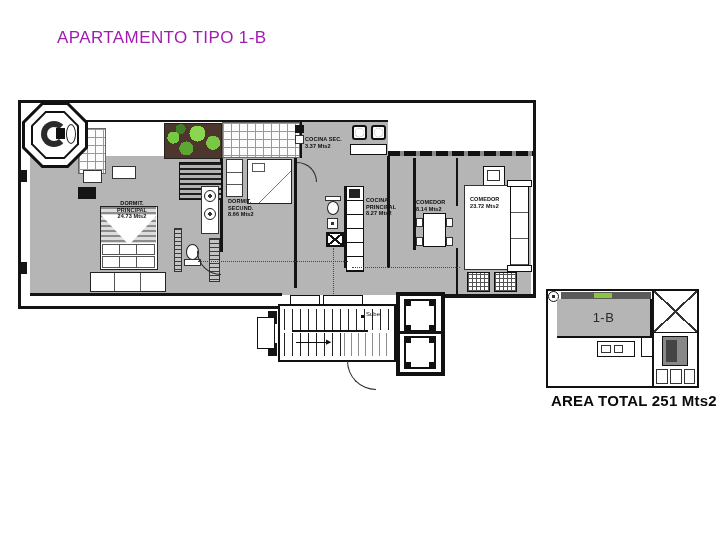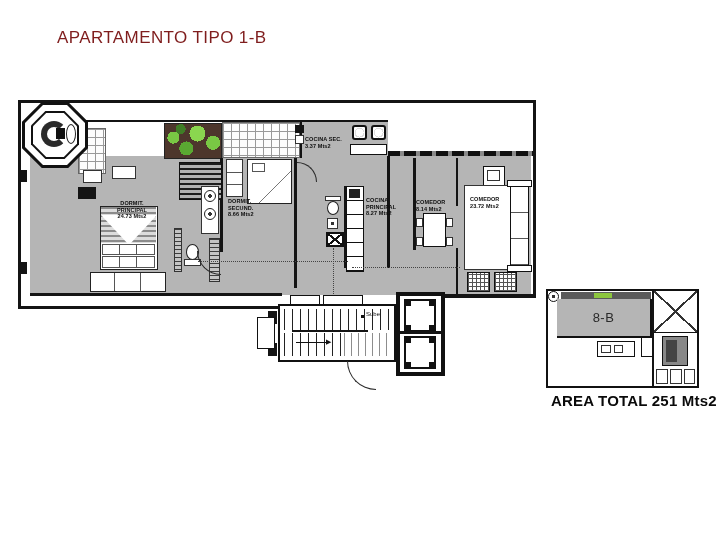--- a/index.html
+++ b/index.html
@@ -1,21 +1,21 @@
 <!DOCTYPE html>
 <html><head>
 <meta charset="utf-8">
 <style>
   html,body{margin:0;padding:0;}
   body{width:720px;height:540px;background:#fff;font-family:"Liberation Sans",sans-serif;overflow:hidden;}
   .abs{position:absolute;box-sizing:border-box;}
   #canvas{position:relative;width:720px;height:540px;background:#fff;}
 
   
-  .title{left:57px;top:28px;font-size:17px;color:#7f1d1d;letter-spacing:.4px;font-weight:400;}
+  .title{left:57px;top:28px;font-size:17px;color:#a21caf;letter-spacing:.4px;font-weight:400;}
 
   
   .wall{background:#141414;}
 
   
   .gray{background:#b5b5b5;}
   .white{background:#ffffff;}
   .oct{clip-path:polygon(30% 0,70% 0,100% 30%,100% 70%,70% 100%,30% 100%,0 70%,0 30%);}
 
   .gridp{background-color:#fdfdfd;border:1px solid #666;
@@ -249,21 +249,21 @@
     </div>
   </div>
 
   <div>
     <div class="abs" style="left:546px;top:289px;width:153px;height:99px;background:#fff;border:2px solid #111;"></div>
     <div class="abs round" style="left:548px;top:291px;width:11px;height:11px;border:1.5px solid #111;background:radial-gradient(circle,#333 0 1.5px,#fff 1.5px);"></div>
     <div class="abs" style="left:561px;top:292px;width:90px;height:7px;background:#5a5a5a;">
       <div class="abs" style="left:33px;top:1px;width:18px;height:5px;background:#8cc63e;"></div>
     </div>
     <div class="abs" style="left:557px;top:299px;width:95px;height:39px;background:#b5b5b5;border-right:2px solid #111;border-bottom:2px solid #111;display:flex;align-items:center;justify-content:center;">
-      <span class="key-unit-label">8-B</span>
+      <span class="key-unit-label">1-B</span>
     </div>
     <div class="abs box" style="left:597px;top:341px;width:38px;height:16px;">
       <div class="abs box-thin" style="left:3px;top:3px;width:10px;height:8px;"></div>
       <div class="abs box-thin" style="left:16px;top:3px;width:9px;height:8px;"></div>
     </div>
     <div class="abs box" style="left:641px;top:337px;width:12px;height:20px;"></div>
     <div class="abs wall" style="left:652px;top:291px;width:2px;height:95px;"></div>
     <div class="abs key-diag" style="left:654px;top:291px;width:43px;height:42px;"></div>
     <div class="abs" style="left:662px;top:336px;width:26px;height:30px;background:#888;border:1px solid #111;">
       <div class="abs" style="left:3px;top:3px;width:11px;height:22px;background:#444;"></div>

